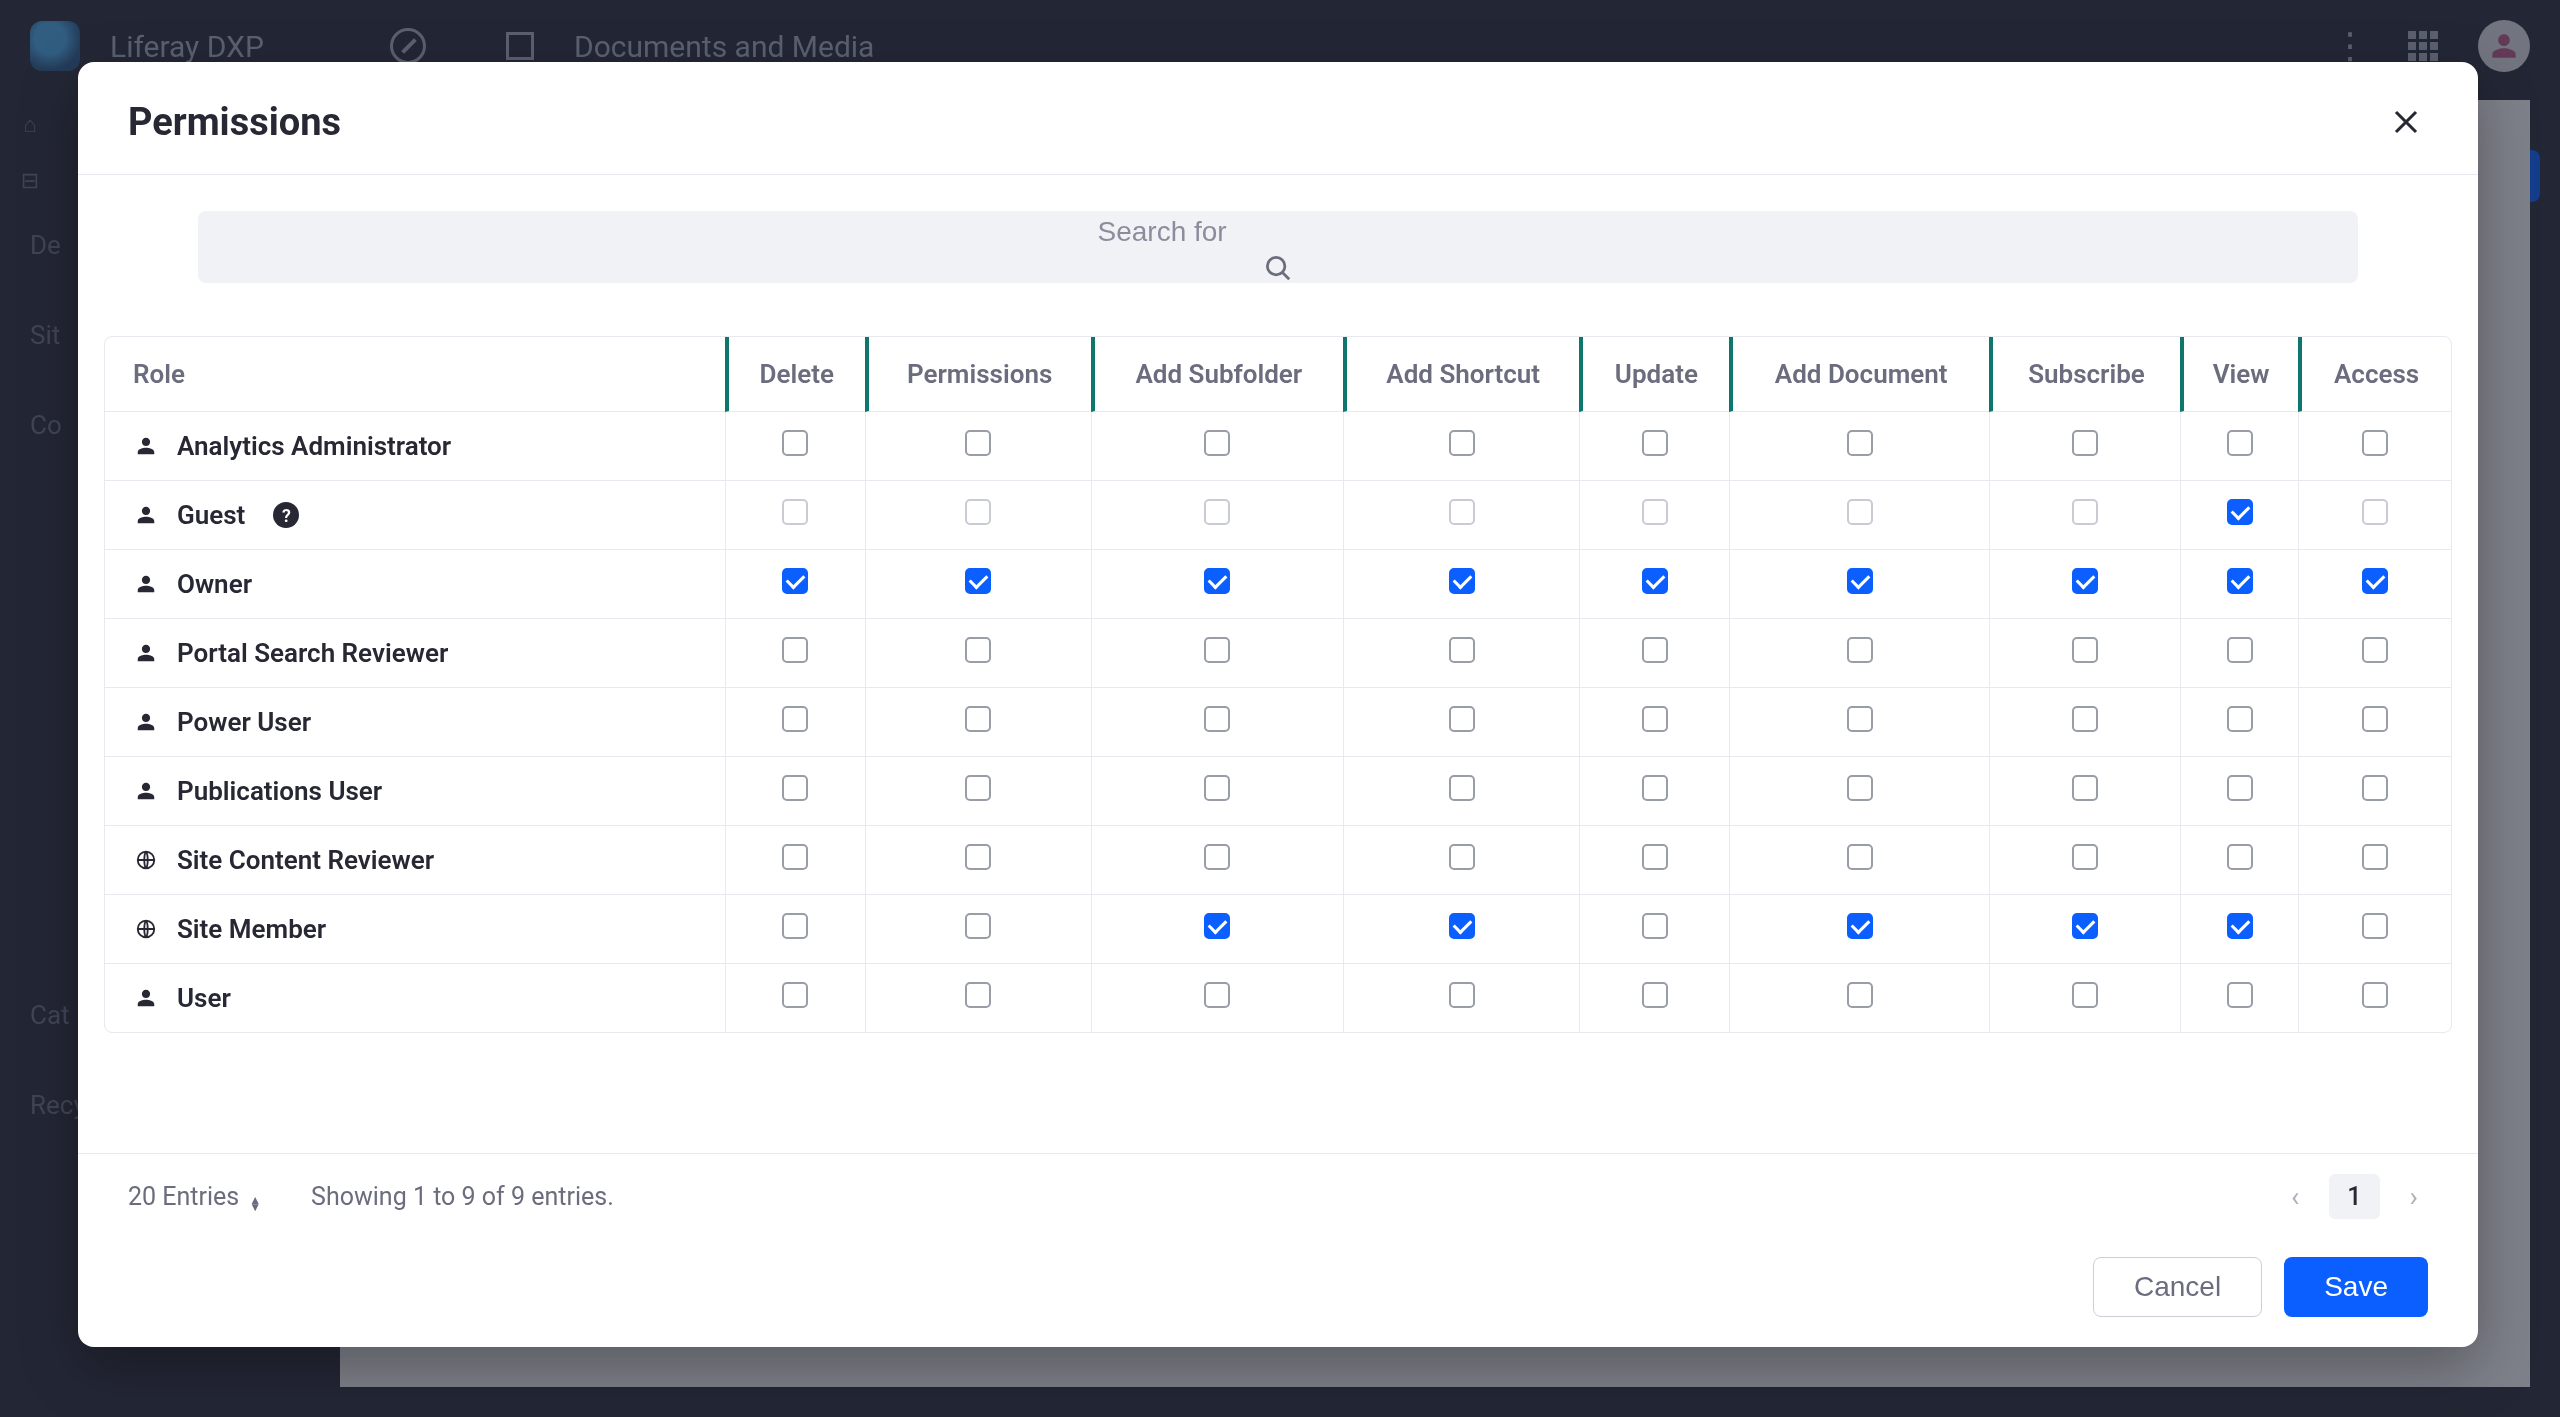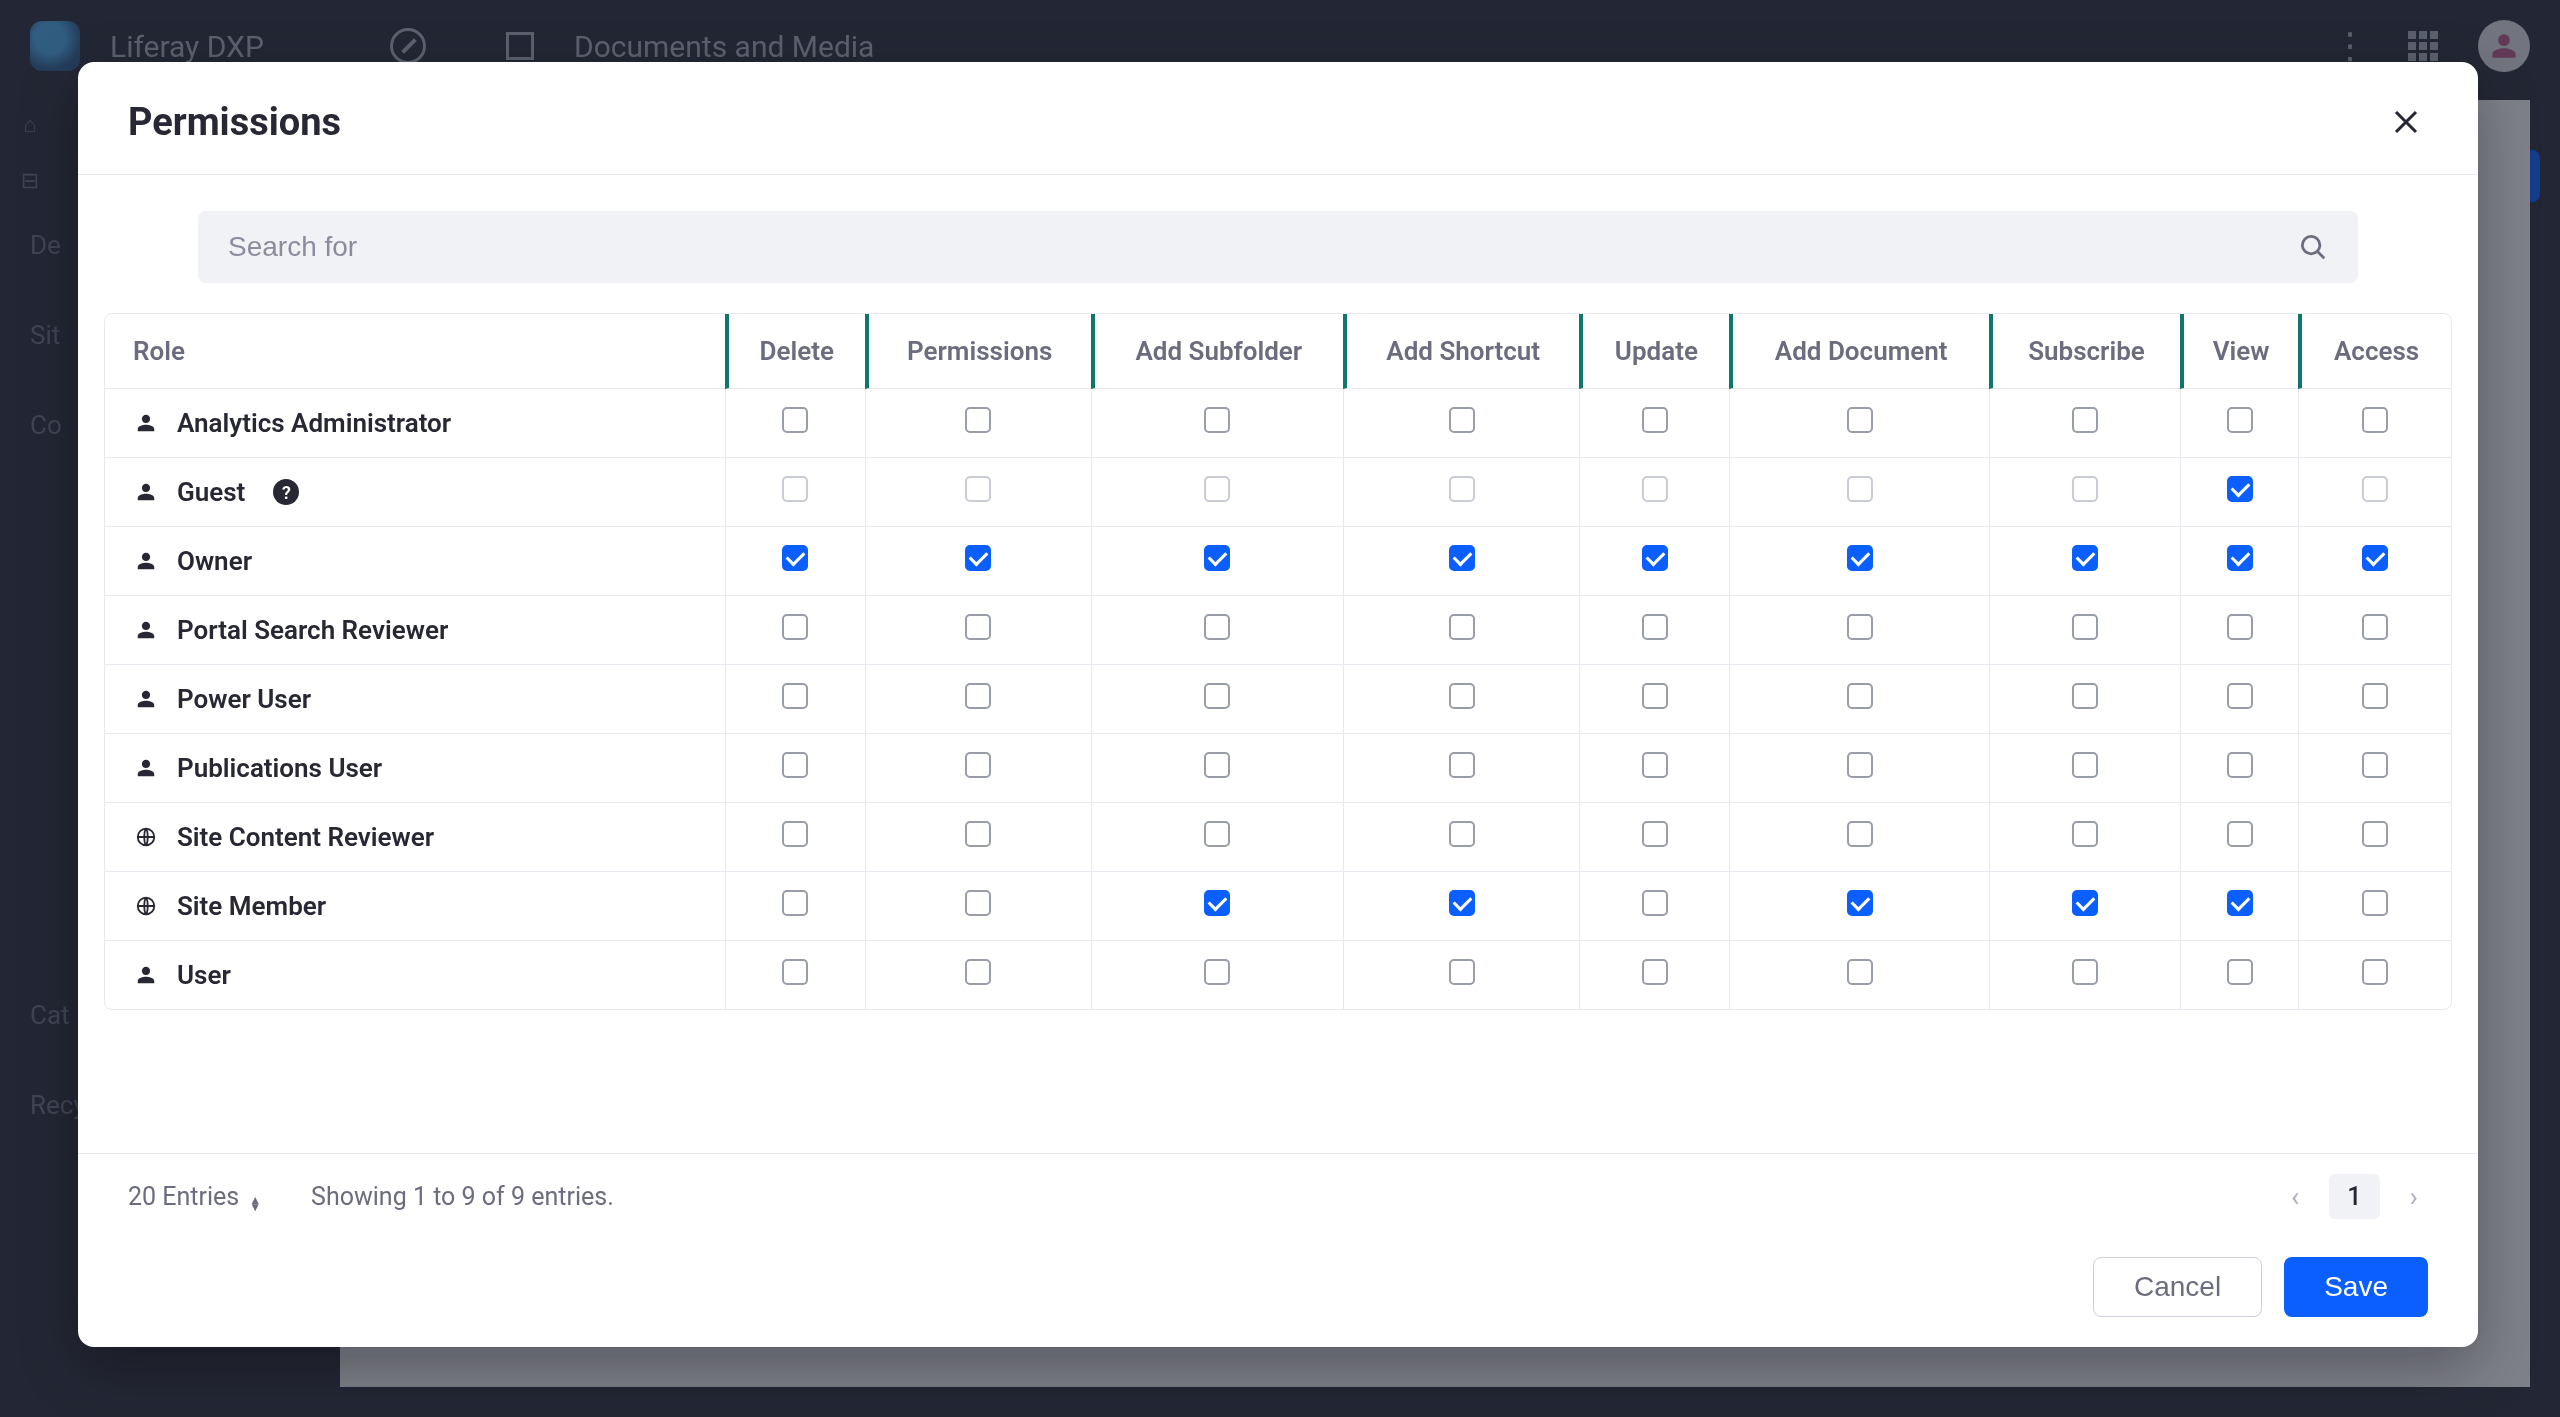--- a/index.html
+++ b/index.html
@@ -72,30 +72,30 @@
   border-bottom: 1px solid #e7e9ee;
 }
 .modal-title { font-size: 38px; font-weight: 700; color: #272833; }
 .close-btn { width: 44px; height: 44px; cursor: pointer; display: flex; align-items: center; justify-content: center; }
 .close-btn svg { width: 30px; height: 30px; stroke: #272833; stroke-width: 2.5; }
 
 .search-area { padding: 36px 120px 30px; }
 .search-box {
   display: flex; align-items: center;
   background: #f1f2f5; border-radius: 8px;
-  height: 72px; padding: 0 30px;
+  height: 72px; padding: 0 30px; flex-direction: column;
 }
 .search-input {
   flex: 1; border: none; background: transparent; outline: none;
   font-size: 28px; color: #6b6c7e;
 }
 .search-input::placeholder { color: #8b8d9e; }
 .search-icon { width: 30px; height: 30px; }
 
-.table-wrap { padding: 0 26px; flex: 1; overflow: hidden; }
+.table-wrap { padding: 0 26px; flex: 1; overflow: hidden; margin-top: 23px; }
 .perm-table {
   width: 100%;
   border: 1px solid #e7e9ee;
   border-radius: 8px;
   border-collapse: separate;
   border-spacing: 0;
   font-size: 26px;
 }
 .perm-table thead th {
   text-align: left;

